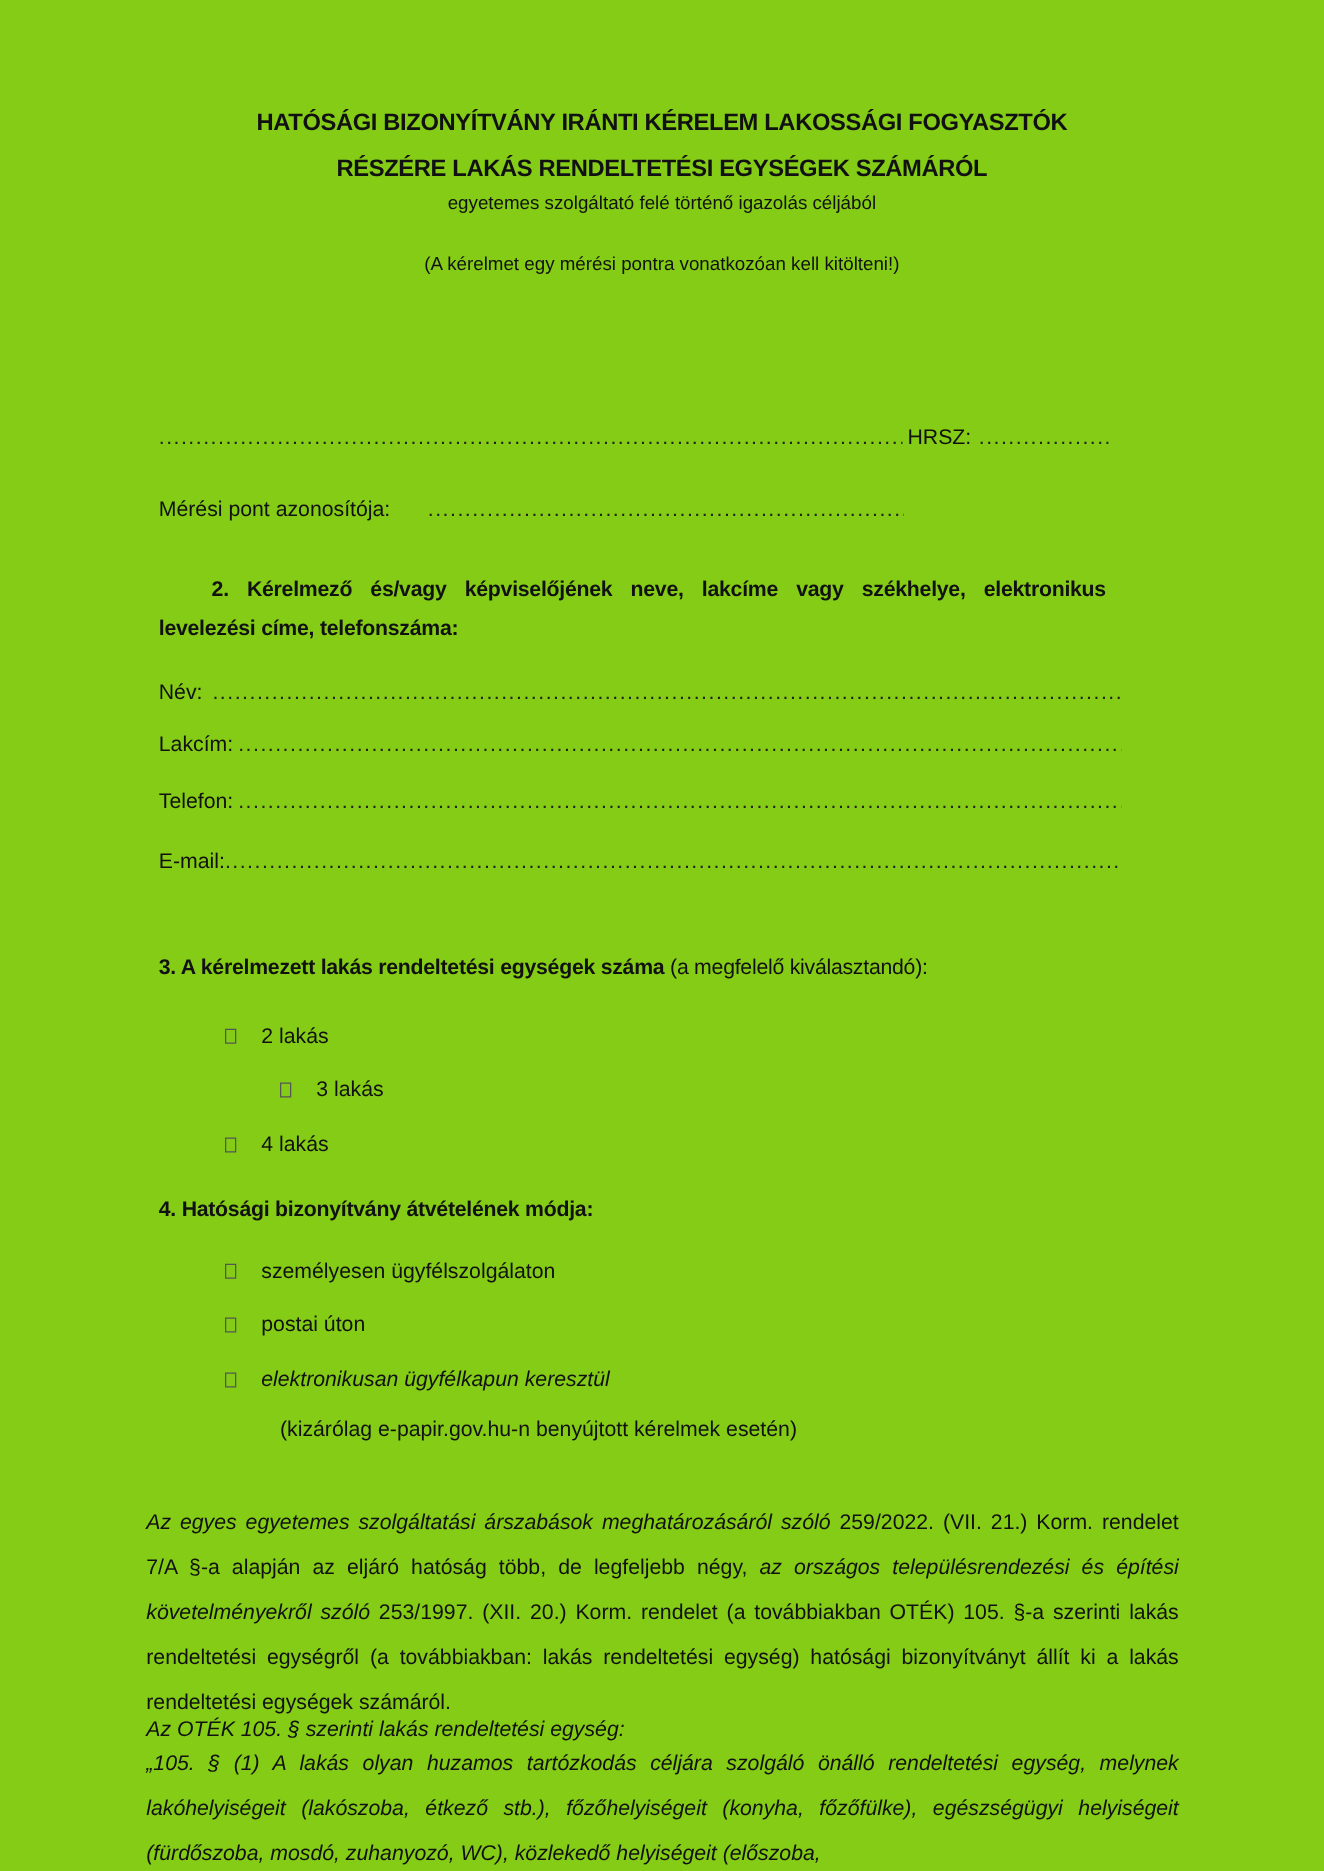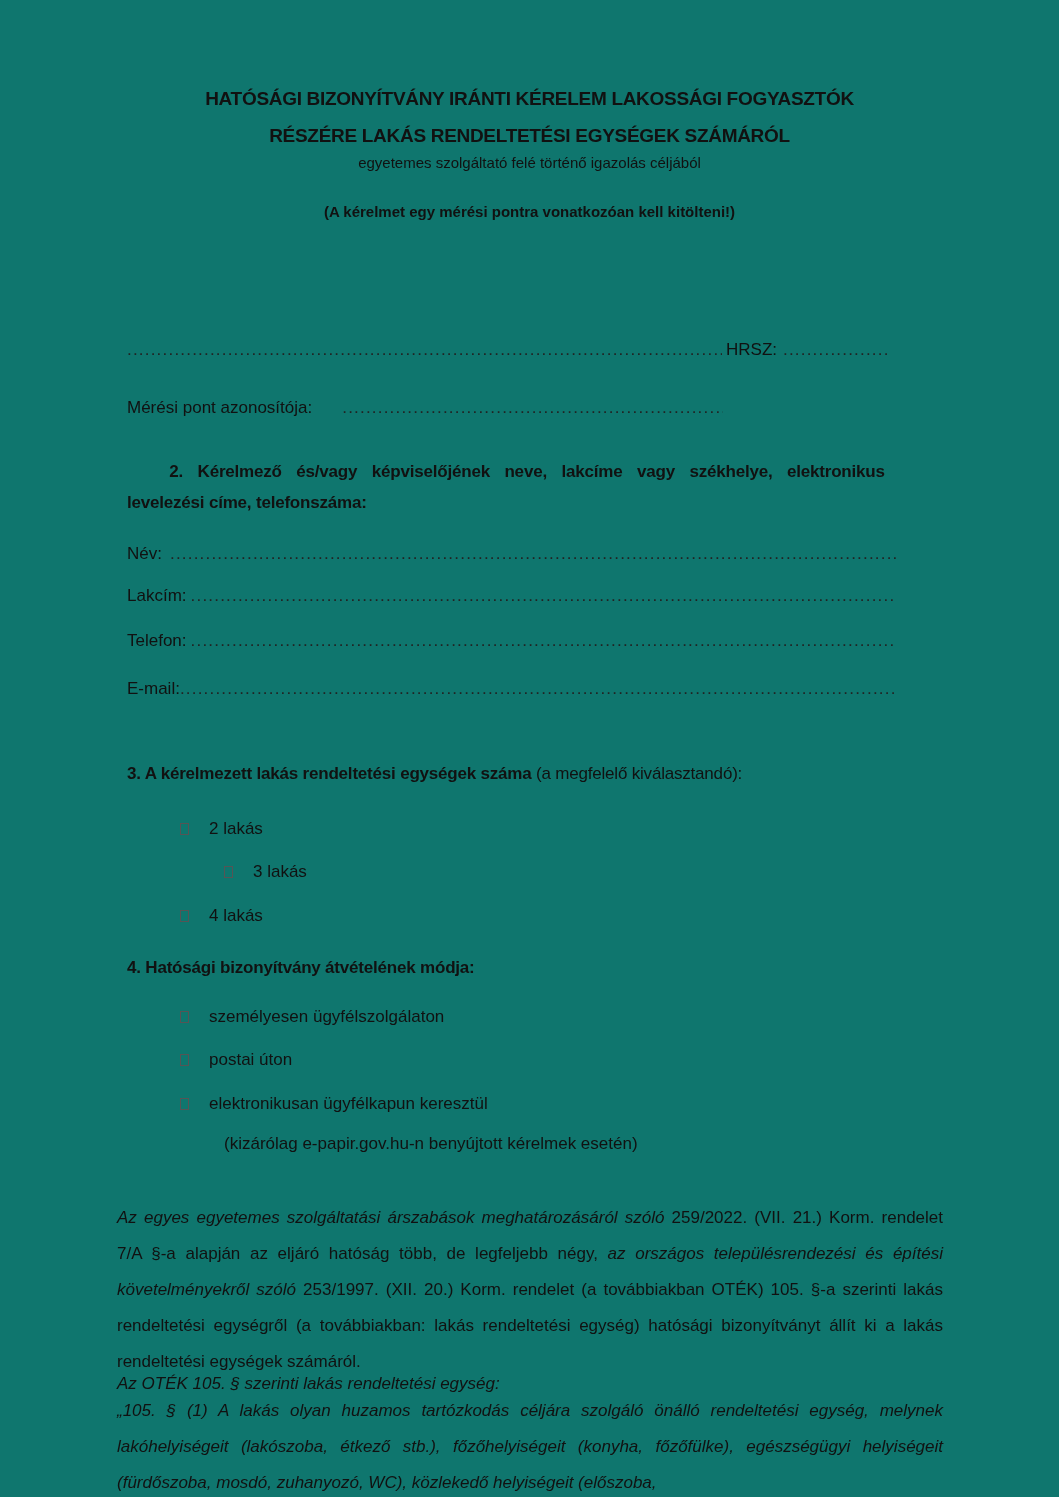--- a/index.html
+++ b/index.html
@@ -13,39 +13,39 @@
       position: relative;
       overflow: hidden;
       font-family: "Liberation Sans", sans-serif;
       color: #111111;
     }
     .page {
       position: absolute;
       left: 0; top: 0;
       width: 1059px;
       height: 1497px;
-      background: #0f766e;
+      background: #84cc16;
     }
     .abs { position: absolute; white-space: nowrap; }
     .title {
       left: 0; width: 1059px;
       text-align: center;
       font-weight: bold;
       font-size: 19px;
       letter-spacing: -0.3px;
     }
     .subtitle {
       left: 0; width: 1059px;
       text-align: center;
       font-size: 15px;
     }
     .note {
       left: 0; width: 1059px;
       text-align: center;
-      font-weight: bold;
+      font-weight: normal;
       font-size: 15px;
     }
     .sec-head {
       font-weight: bold;
       font-size: 17px;
       letter-spacing: -0.2px;
     }
     .sec-head .normal { font-weight: normal; }
     .line {
       font-size: 17px;
@@ -150,21 +150,21 @@
   <div class="abs sec-head" style="left:127px; top:958px;">4. Hatósági bizonyítvány átvételének módja:</div>
 
   <div class="abs checkbox-row" style="left:180px; top:1007px;">
     <span class="cb"></span>
     <span>személyesen ügyfélszolgálaton</span>
   </div>
   <div class="abs checkbox-row" style="left:180px; top:1050px;">
     <span class="cb"></span>
     <span>postai úton</span>
   </div>
-  <div class="abs checkbox-row" style="left:180px; top:1094px;">
+  <div class="abs checkbox-row" style="left:180px; top:1094px;font-style:italic;">
     <span class="cb"></span>
     <span>elektronikusan ügyfélkapun keresztül</span>
   </div>
   <div class="abs" style="left:224px; top:1134px; font-size:17px;">(kizárólag e-papir.gov.hu-n benyújtott kérelmek esetén)</div>
 
   <div class="abs para" style="top:1200px;">
     <span class="it">Az egyes egyetemes szolgáltatási árszabások meghatározásáról szóló</span><span> 259/2022. (VII. 21.) Korm. rendelet 7/A §-a alapján az eljáró hatóság több, de  legfeljebb négy, </span><span class="it">az országos településrendezési és építési követelményekről szóló</span><span> 253/1997. (XII. 20.) Korm. rendelet (a továbbiakban OTÉK) 105. §-a szerinti lakás rendeltetési egységről (a továbbiakban: lakás rendeltetési egység) hatósági bizonyítványt állít ki a lakás rendeltetési egységek számáról.</span>
   </div>
 
   <div class="abs para it" style="top:1366px;">Az OTÉK 105. § szerinti lakás rendeltetési egység:</div>

